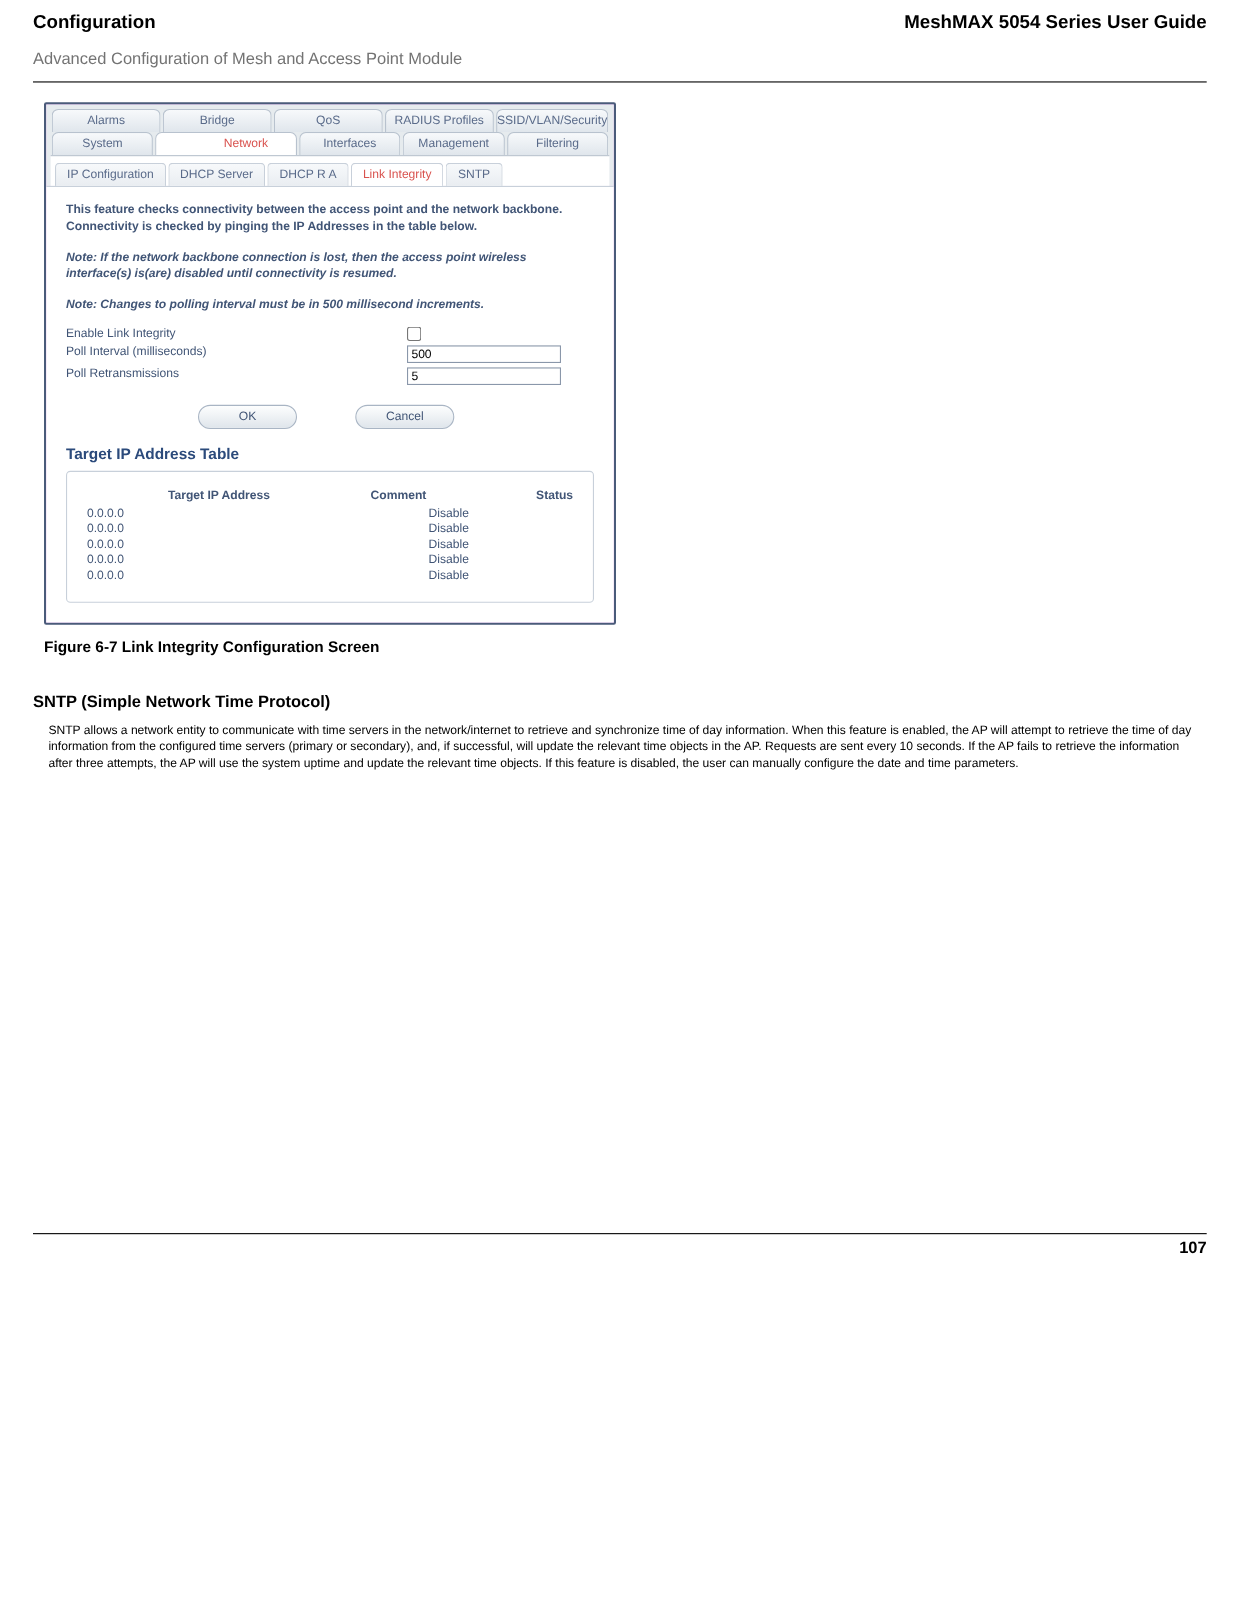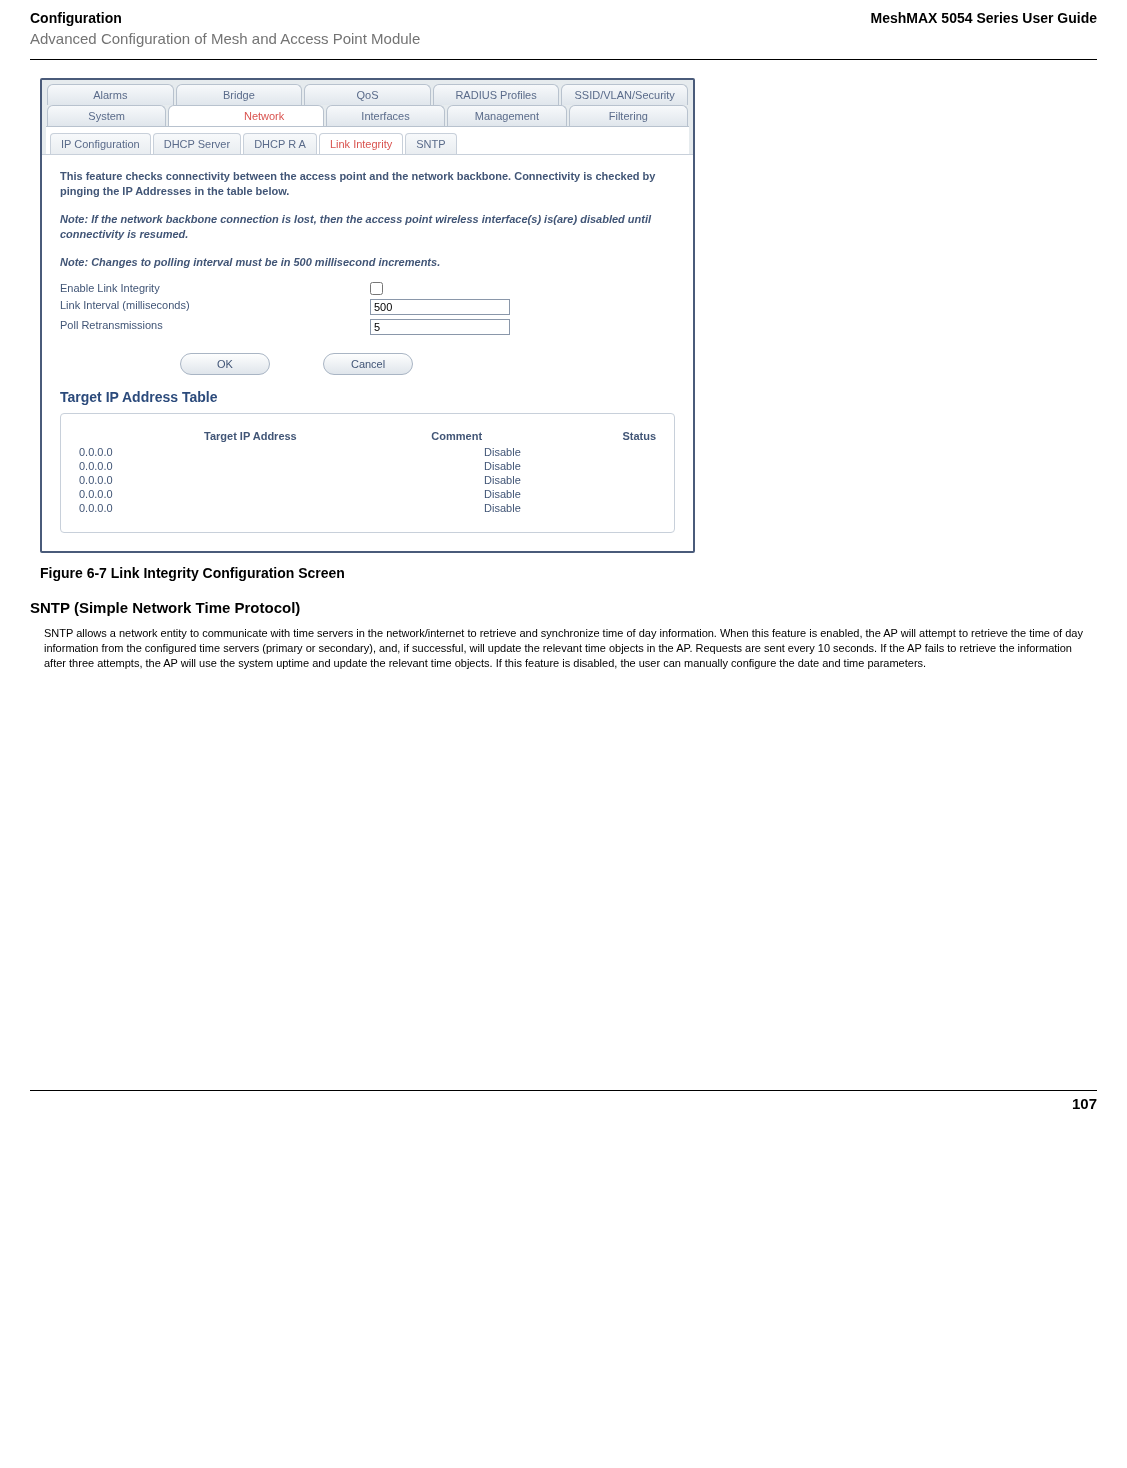--- a/index.html
+++ b/index.html
@@ -6,37 +6,37 @@
   body {
     font-family: Arial, Helvetica, sans-serif;
     background: #fff;
     width: 1127px;
     padding: 10px 30px;
     color: #000;
   }
   .header-row {
     display: flex;
     justify-content: space-between;
-    font-size: 14px;
-    margin-bottom: 4px;
+    font-size: 17px;
+    margin-bottom: 15px;
   }
   .header-left { font-weight: bold; }
   .header-right { font-weight: bold; }
   .subheader {
     font-size: 15px;
     color: #737373;
     margin-bottom: 12px;
   }
   hr.toprule { border: none; border-top: 1px solid #000; margin-bottom: 18px; }
   hr.botrule { border: none; border-top: 1px solid #000; margin-top: 420px; }
 
   .screenshot-container {
     border: 2px solid #4a5b7a;
     border-radius: 2px;
-    width: 655px;
+    width: 520px;
     margin-left: 10px;
     padding: 0;
     background: #f0abfc;
   }
   .tabs-outer {
     background: #e6ebee;
     padding: 4px 4px 0 4px;
   }
   .tabrow {
     display: flex;
@@ -129,21 +129,21 @@
   .ip-table { width: 100%; font-size: 11px; color: #415576; }
   .ip-table th { text-align: right; font-weight: bold; padding-bottom: 2px; }
   .ip-table td { padding: 0; }
   .ip-table .col-ip { width: 38%; }
   .ip-table .col-comment { width: 32%; }
   .ip-table .col-status { width: 30%; }
 
   .caption {
     font-weight: bold;
     font-size: 14px;
-    margin: 12px 0 18px 10px;
+    margin: 12px 0 34px 10px;
   }
   .subsection-heading {
     font-weight: bold;
     font-size: 15px;
     margin: 0 0 10px 0;
   }
   .body-para {
     font-size: 11px;
     line-height: 1.35;
     margin-left: 14px;
@@ -194,21 +194,21 @@
   <div class="panel">
     <div class="desc">This feature checks connectivity between the access point and the network backbone. Connectivity is checked by pinging the IP Addresses in the table below.</div>
     <div class="note">Note: If the network backbone connection is lost, then the access point wireless interface(s) is(are) disabled until connectivity is resumed.</div>
     <div class="note">Note: Changes to polling interval must be in 500 millisecond increments.</div>
 
     <div class="fieldrow">
       <span class="label">Enable Link Integrity</span>
       <input type="checkbox" style="">
     </div>
     <div class="fieldrow">
-      <span class="label">Link Interval (milliseconds)</span>
+      <span class="label">Poll Interval (milliseconds)</span>
       <input type="text" value="500" style="">
     </div>
     <div class="fieldrow">
       <span class="label">Poll Retransmissions</span>
       <input type="text" value="5" style="">
     </div>
 
     <div class="btnrow">
       <span class="pillbtn">OK</span>
       <span class="pillbtn">Cancel</span>

